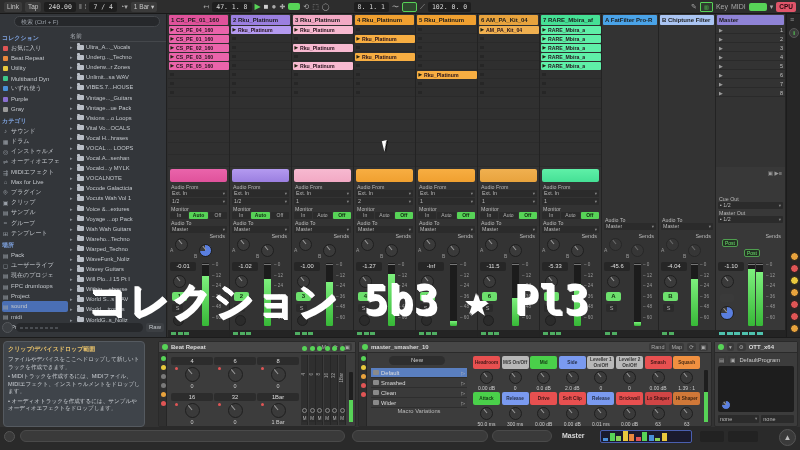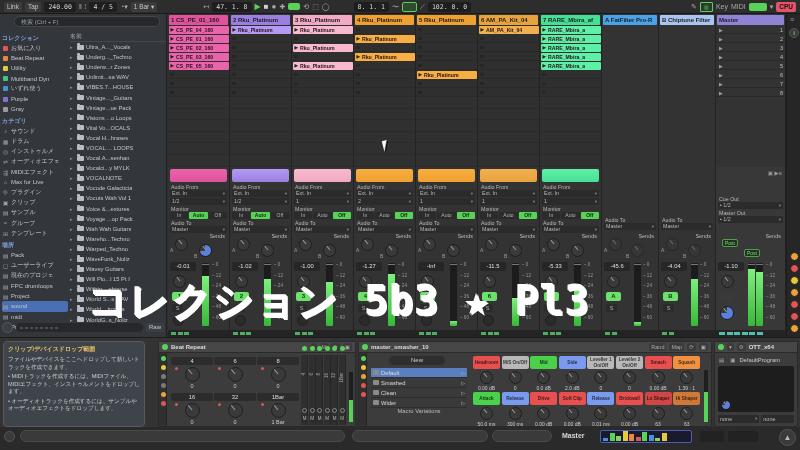--- a/index.html
+++ b/index.html
@@ -139,21 +139,21 @@
 <body>
 
 <div id="app">
 
   <div id="topbar">
     <span class="chip">Link</span>
     <span class="chip">Tap</span>
     <span class="counter">240.00</span>
     <span class="tb-ico">‖</span>
     <span class="tb-ico">⦙</span>
-    <span class="counter">4 / 5</span>
+    <span class="counter">7 / 4</span>
     <span class="tb-ico">◔▾</span>
     <span class="chip"><span>1 Bar</span> ▾</span>
     <span style="width:40px"></span>
     <span class="tb-ico">↤</span>
     <span class="counter">47. 1. 8</span>
     <span class="tb-ico" style="color:#57d357;font-size:8px">▶</span>
     <span class="tb-ico" style="color:#cfcfcf;font-size:8px">■</span>
     <span class="tb-ico" style="font-size:8px">●</span>
     <span class="tb-ico">✚</span>
     <span style="width:12px;height:7px;background:#57d357;border-radius:2px;"></span>

